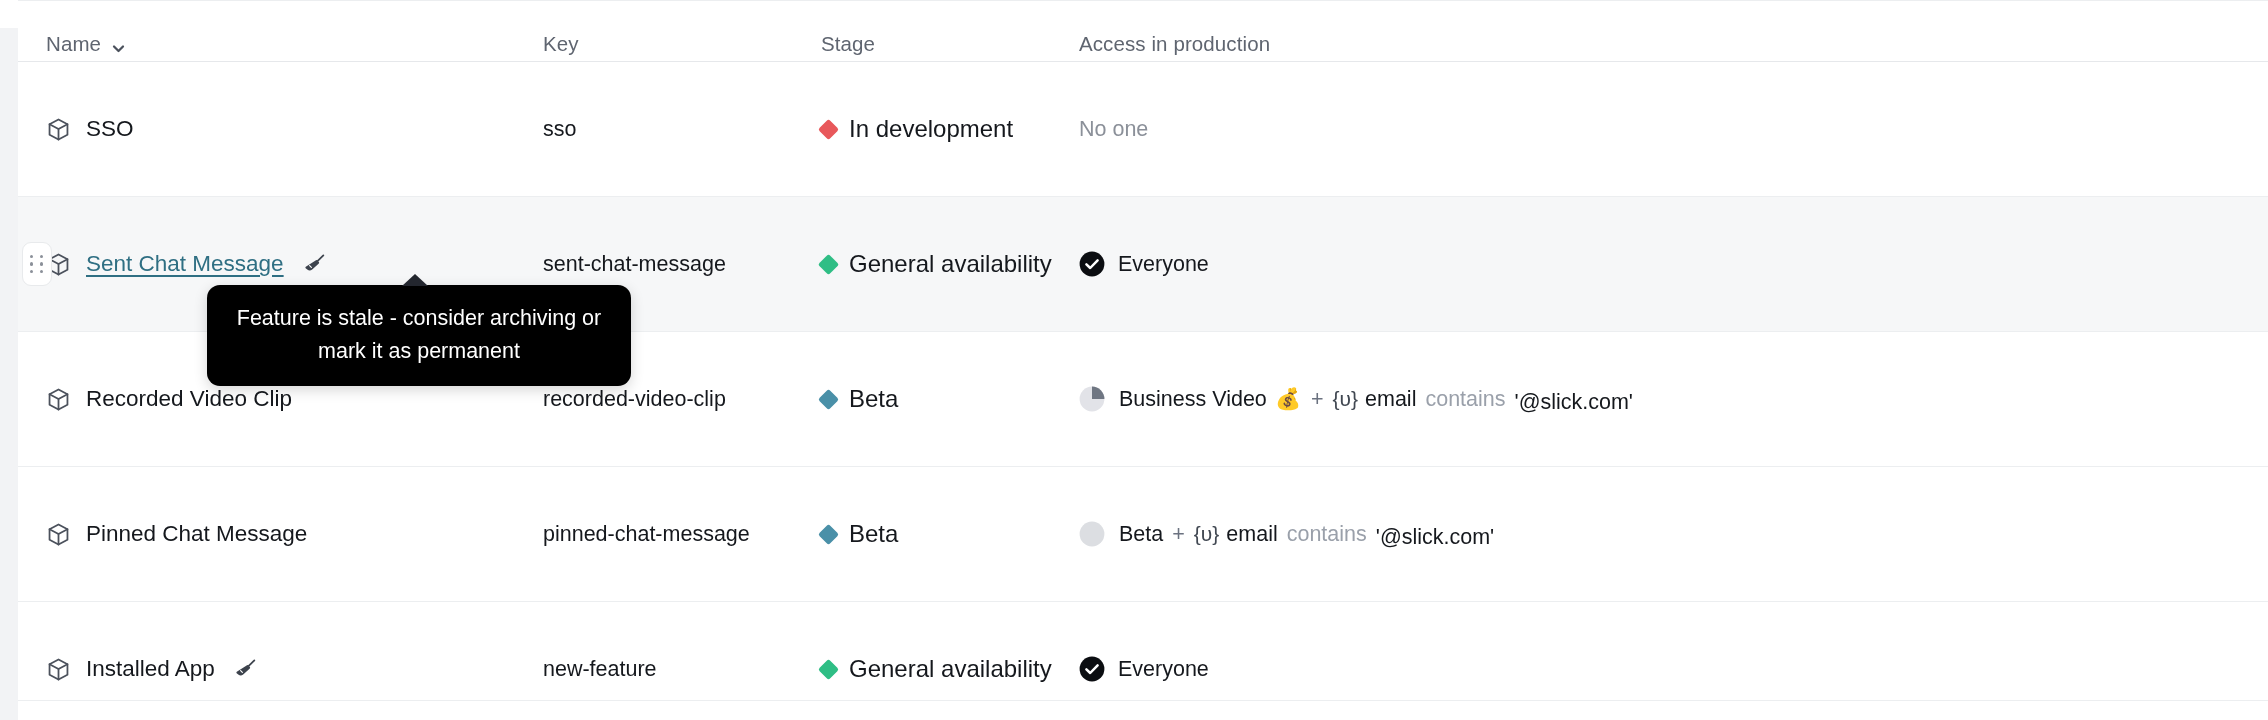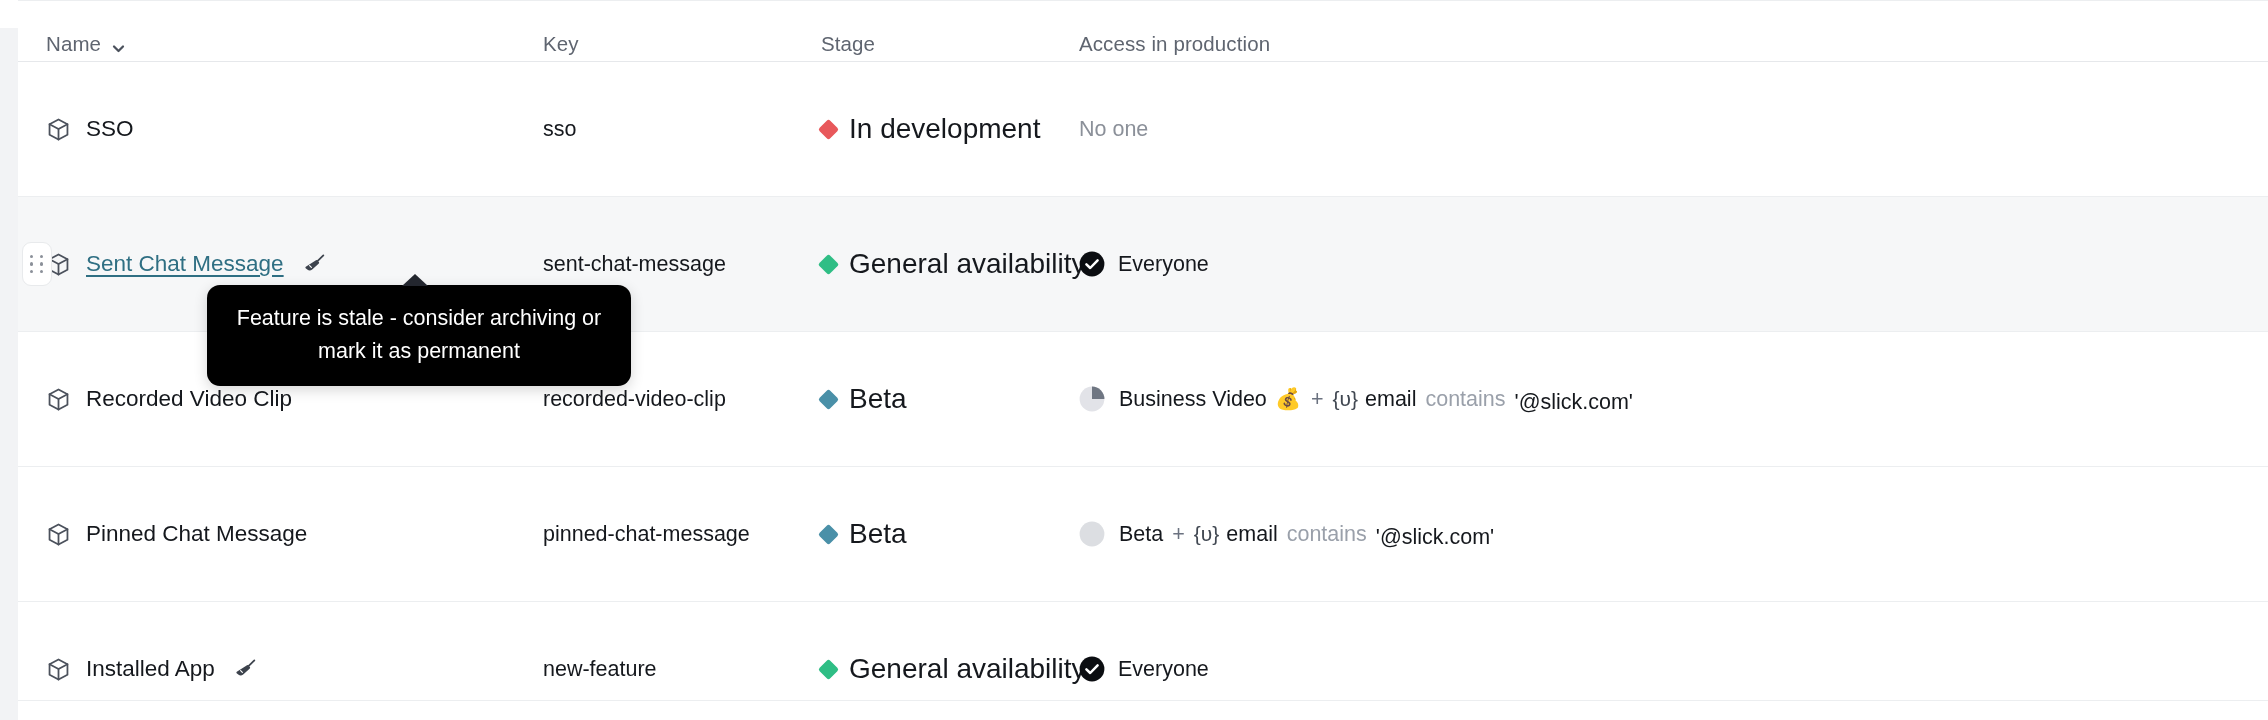--- a/index.html
+++ b/index.html
@@ -100,21 +100,21 @@
   }
   .feat-name.link {
     color: #2f6f83; text-decoration: underline;
     text-underline-offset: 4px; cursor: pointer;
   }
 
   .key-text { font-size: 21.5px; color: #15181d; }
 
   .stage { display: flex; align-items: center; gap: 13px; }
   .diamond { width: 15px; height: 15px; transform: rotate(45deg); border-radius: 2.5px; flex:0 0 auto; }
-  .stage-text { font-size: 28px; color: #15181d; white-space: nowrap; }
+  .stage-text { font-size: 24px; color: #15181d; white-space: nowrap; }
 
   .acc { display: flex; align-items: center; font-size: 21.5px; color: #15181d; white-space: nowrap; }
   .acc .muted { color: #8b9099; }
   .acc .op { color: #6b7280; margin: 0 9px; }
   .acc .varsym { color: #414852; margin-right: 7px; font-size: 21px; }
   .acc .quoted { color: #15181d; margin-top: 6px; }
   .acc .word { margin-right: 9px; }
   .acc .word-gray { color: #9aa0aa; margin-right: 9px; }
   .acc .emoji { margin-left: 9px; font-size: 21px; }
 

